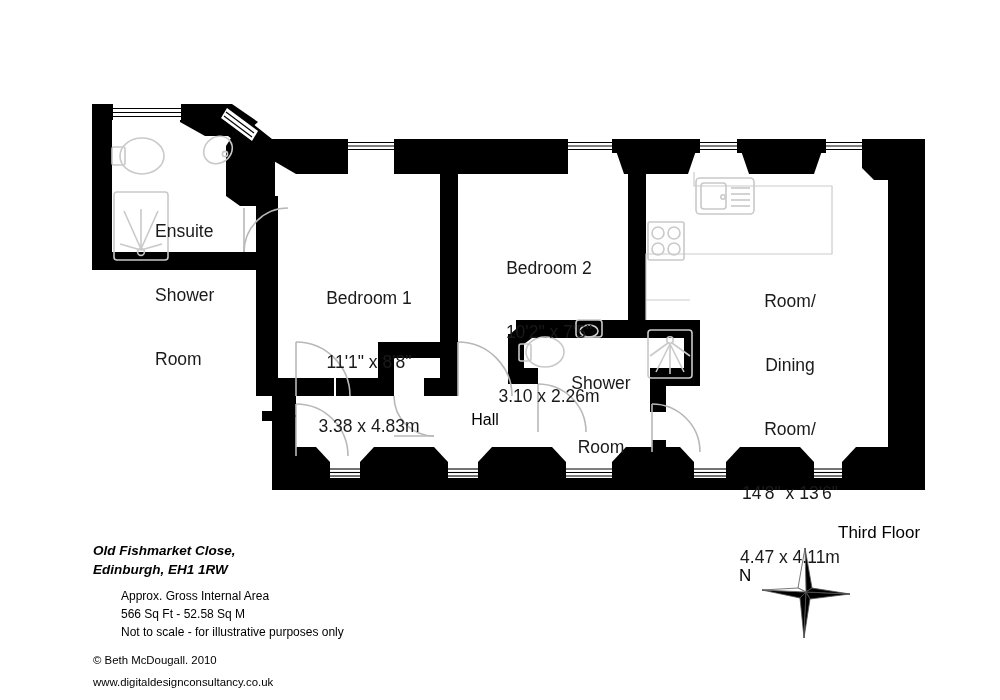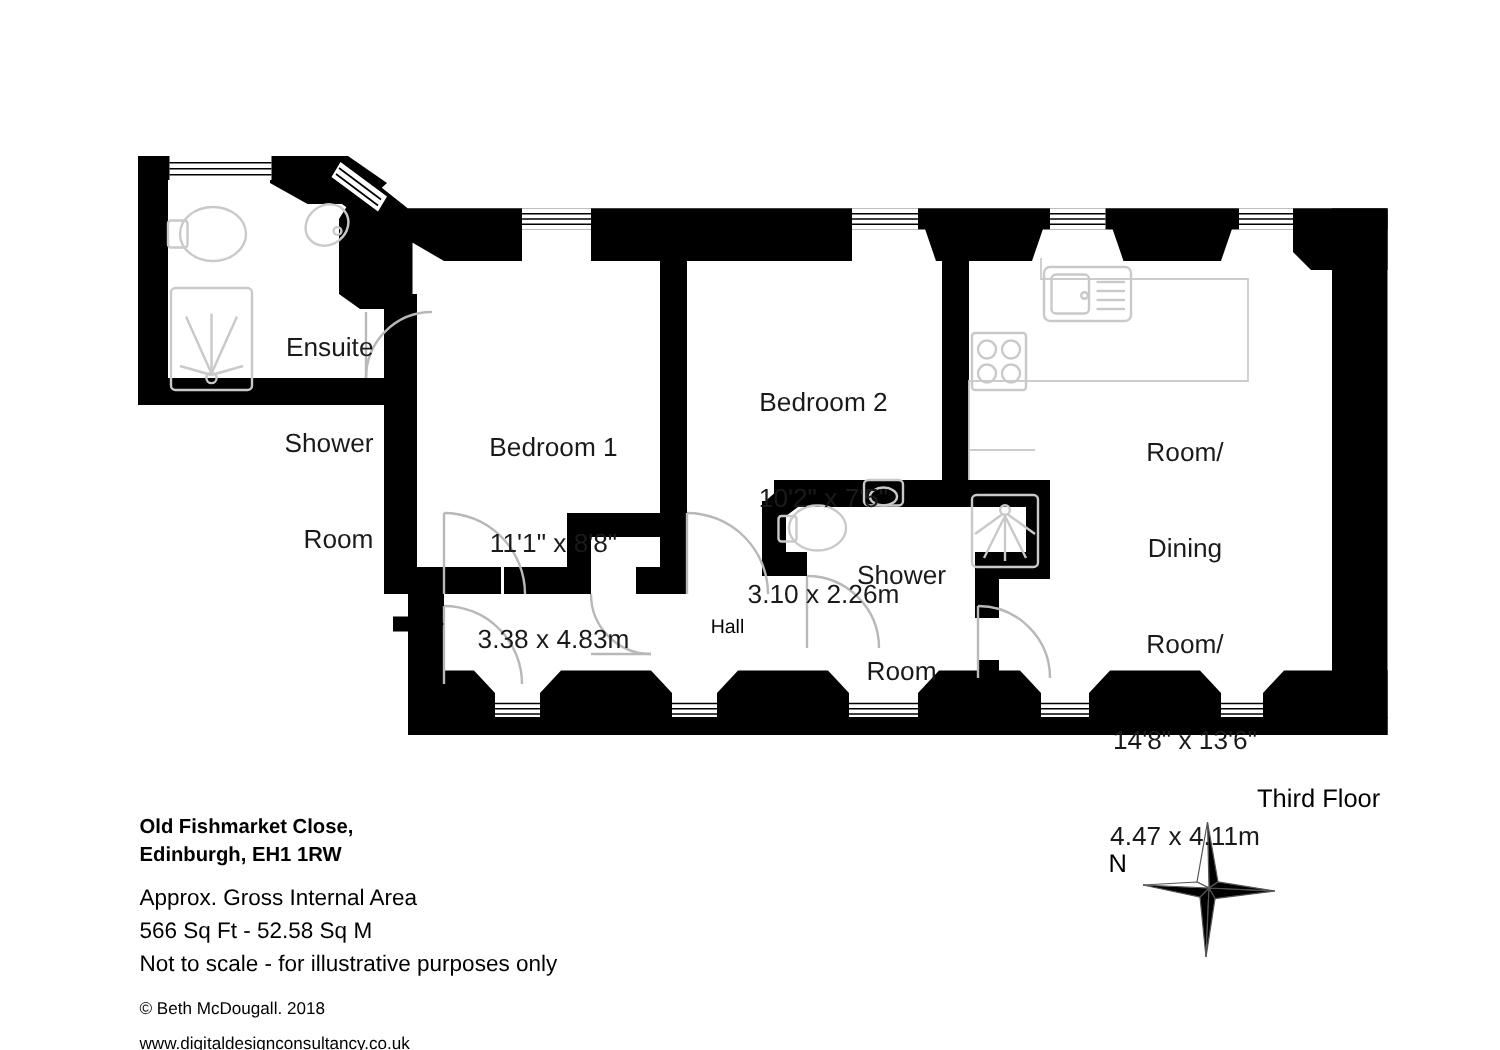--- a/index.html
+++ b/index.html
@@ -35,37 +35,39 @@
     line-height: 1.22;
   }
   .room-label {
     font-size: 17.5px;
     text-align: center;
     color: #1a1a1a;
   }
   .room-label .rl-name { display: block; }
   .room-label .rl-dim { display: block; }
 
-  .label-hall { font-size: 13px; }
+  .label-hall { font-size: 16px; }
   .label-third-floor { font-size: 17px; }
   .label-north { font-size: 17px; }
 
   .addr-block { position: absolute; }
   .addr-line {
     font-size: 13.5px;
     font-weight: bold;
     line-height: 1.42;
     white-space: pre;
     color: #000;
+    font-style: italic;
   }
   .meta-line {
-    font-size: 15px;
+    font-size: 12px;
     line-height: 1.47;
     white-space: pre;
     color: #000;
+    margin-left: 28px;
   }
   .copy-line {
     font-size: 11.4px;
     line-height: 1.5;
     white-space: pre;
     color: #000;
   }
 </style>
 </head>
 <body>
@@ -334,21 +336,21 @@
 
       <polygon points="806,592 804,638 800,598" fill="#000000" stroke="#555" stroke-width="0.8"></polygon>
       <polygon points="806,592 804,638 810,599" fill="#000000" stroke="#555" stroke-width="0.8"></polygon>
 
       <polygon points="806,592 762,590 800,598" fill="#000000" stroke="#555" stroke-width="0.8"></polygon>
       <polygon points="806,592 762,590 798,588" fill="#ffffff" stroke="#555" stroke-width="0.8"></polygon>
     </g>
 
   </svg>
 
-  <div class="txt room-label" style="left:155px; top:178px; width:94px; text-align:right;">
+  <div class="txt room-label" style="left:155px; top:178px; width:94px; text-align:left;">
     <span class="rl-name">Ensuite</span>
     <span class="rl-name">Shower</span>
     <span class="rl-name">Room</span>
   </div>
 
   <div class="txt room-label" style="left:295px; top:245px; width:148px; ">
     <span class="rl-name">Bedroom 1</span>
     <span class="rl-dim">11'1" x 8'8"</span>
     <span class="rl-dim">3.38 x 4.83m</span>
   </div>
@@ -379,18 +381,18 @@
   <div class="txt label-north" style="left:739px; top:566px;">N</div>
 
   <div class="addr-block" style="left:93px; top:541px;">
     <div class="addr-line">Old Fishmarket Close,</div>
     <div class="addr-line">Edinburgh, EH1 1RW</div>
     <div style="height:9px"></div>
     <div class="meta-line">Approx. Gross Internal Area</div>
     <div class="meta-line">566 Sq Ft - 52.58 Sq M</div>
     <div class="meta-line">Not to scale - for illustrative purposes only</div>
     <div style="height:11px"></div>
-    <div class="copy-line">© Beth McDougall. 2018</div>
+    <div class="copy-line">© Beth McDougall. 2010</div>
     <div style="height:5px"></div>
     <div class="copy-line">www.digitaldesignconsultancy.co.uk</div>
   </div>
 
 </div>
 
 </body></html>

